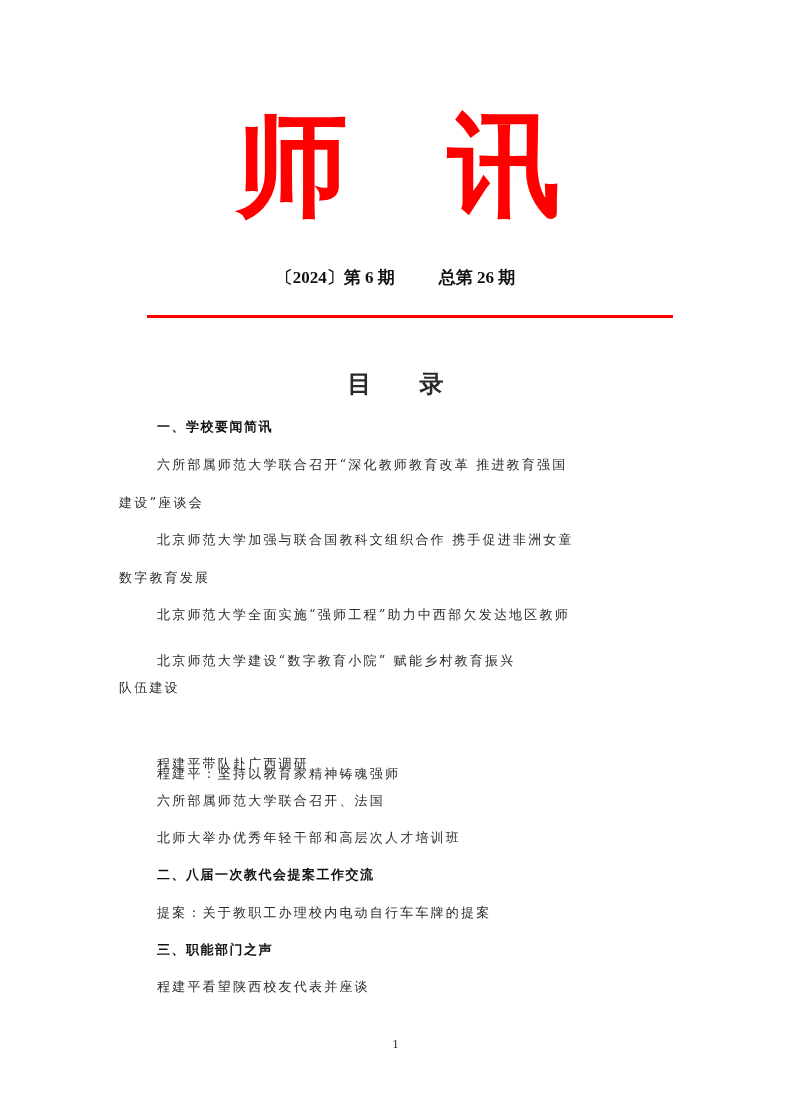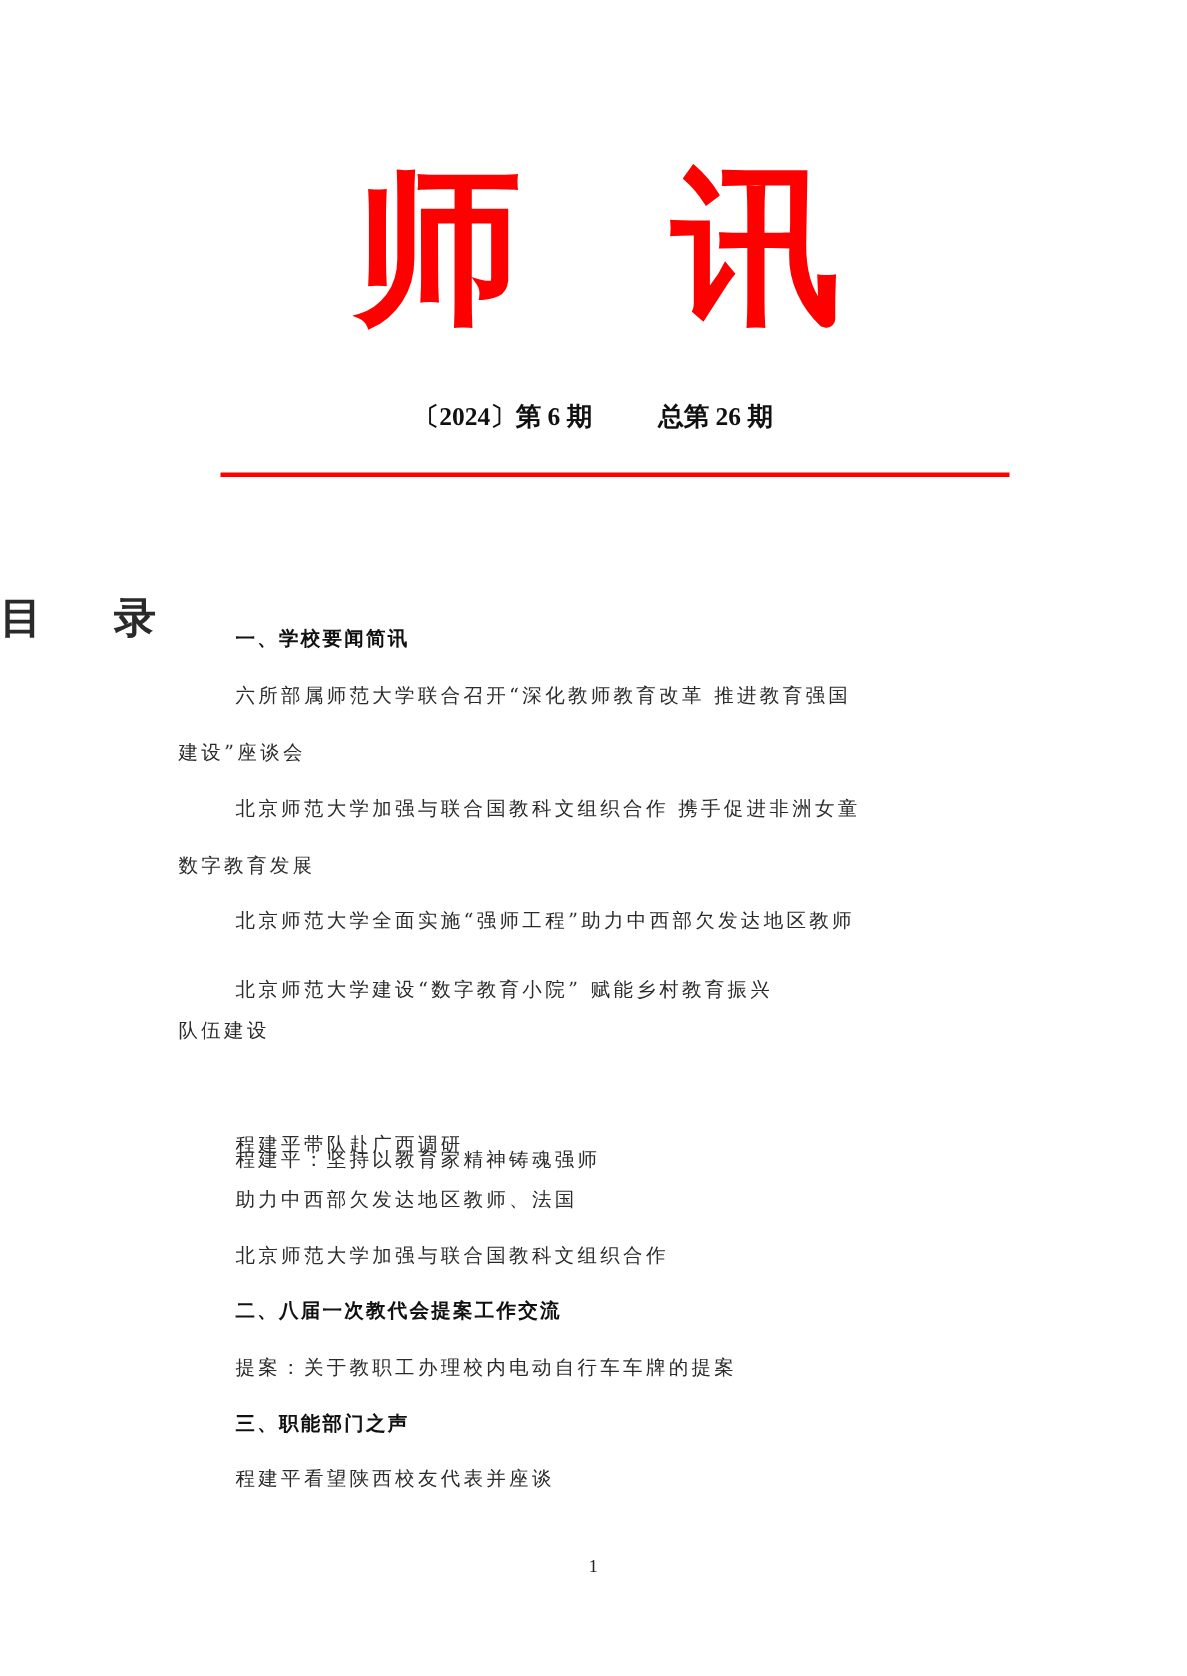--- a/index.html
+++ b/index.html
@@ -4,21 +4,21 @@
   <style>
     html, body { margin: 0; padding: 0; background: #ffffff; }
     body { width: 791px; height: 1117px; position: relative; overflow: hidden; font-family: "DejaVu Serif", serif; color: #1a1a1a; }
     .masthead { position: absolute; left: 0; top: 100px; width: 791px; height: 130px; }
     .mast-char { position: absolute; top: 0; font-family: "DejaVu Serif", serif; font-weight: bold; font-size: 112px; line-height: 130px; color: #ff0000; }
     .mast-1 { left: 236px; }
     .mast-2 { left: 448px; }
     .issue { position: absolute; top: 266px; left: 0; width: 791px; text-align: center; font-family: "Liberation Serif", serif; font-weight: bold; font-size: 17px; line-height: 24px; color: #111; }
     .issue .gap { display: inline-block; width: 44px; }
     .redline { position: absolute; left: 147px; top: 315px; width: 526px; height: 3px; background: #ff0000; }
-    .toc-title { position: absolute; top: 364px; left: 0; width: 791px; text-align: left; font-family: "DejaVu Sans", sans-serif; font-weight: bold; font-size: 28px; line-height: 40px; color: #2a2a2a; margin-top: 28px; }
+    .toc-title { position: absolute; top: 364px; left: 0; width: 791px; text-align: center; font-family: "DejaVu Sans", sans-serif; font-weight: bold; font-size: 24px; line-height: 40px; color: #2a2a2a; }
     .toc-title .gap { display: inline-block; width: 48px; }
     .line { position: absolute; font-size: 13px; line-height: 24px; white-space: nowrap; letter-spacing: 2.2px; color: #2b2b2b; font-family: "DejaVu Serif", serif; }
     .sec { font-family: "DejaVu Sans", sans-serif; font-weight: bold; color: #111; letter-spacing: 1.5px; }
     .ind { left: 157px; }
     .noind { left: 119px; }
     .pagenum { position: absolute; top: 1037px; left: 0; width: 791px; text-align: center; font-family: "Liberation Serif", serif; font-size: 12px; color: #222; }
   </style>
 </head>
 <body>
 
@@ -44,22 +44,22 @@
 
 <div class="line ind" style="top:528px;">北京师范大学加强与联合国教科文组织合作 携手促进非洲女童</div>
 <div class="line noind" style="top:566px;">数字教育发展</div>
 
 <div class="line ind" style="top:603px;">北京师范大学全面实施“强师工程”助力中西部欠发达地区教师</div>
 <div class="line noind" style="top:640px;margin-top:36px;">队伍建设</div>
 
 <div class="line ind" style="top:649px;text-align:right;">北京师范大学建设“数字教育小院” 赋能乡村教育振兴</div>
 <div class="line ind" style="top:714px;margin-top:48px;">程建平：坚持以教育家精神铸魂强师</div>
 <div class="line ind" style="top:752px;">程建平带队赴广西调研</div>
-<div class="line ind" style="top:789px;">助力中西部欠发达地区教师、法国</div>
-<div class="line ind" style="top:826px;">北京师范大学加强与联合国教科文组织合作</div>
+<div class="line ind" style="top:789px;">六所部属师范大学联合召开、法国</div>
+<div class="line ind" style="top:826px;">北师大举办优秀年轻干部和高层次人才培训班</div>
 
 <div class="line sec ind" style="top:863px;">二、八届一次教代会提案工作交流</div>
 <div class="line ind" style="top:901px;">提案：关于教职工办理校内电动自行车车牌的提案</div>
 
 <div class="line sec ind" style="top:938px;">三、职能部门之声</div>
 <div class="line ind" style="top:975px;">程建平看望陕西校友代表并座谈</div>
 
 <div class="pagenum">1</div>
 
 </body></html>

